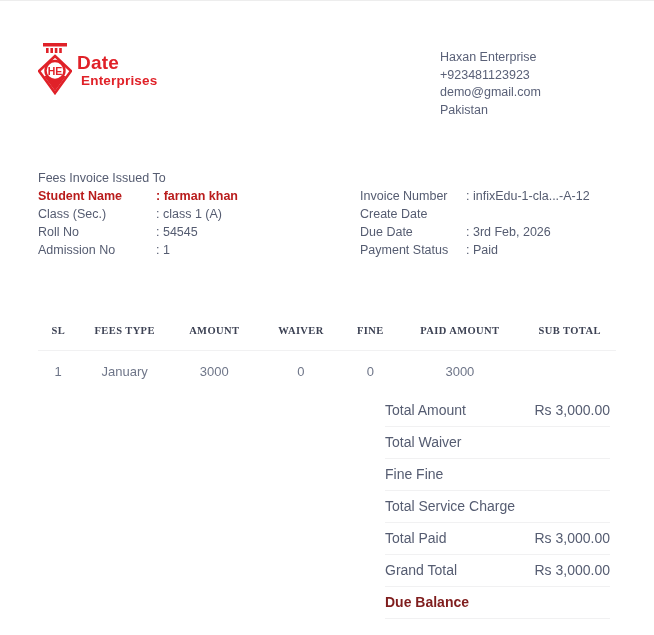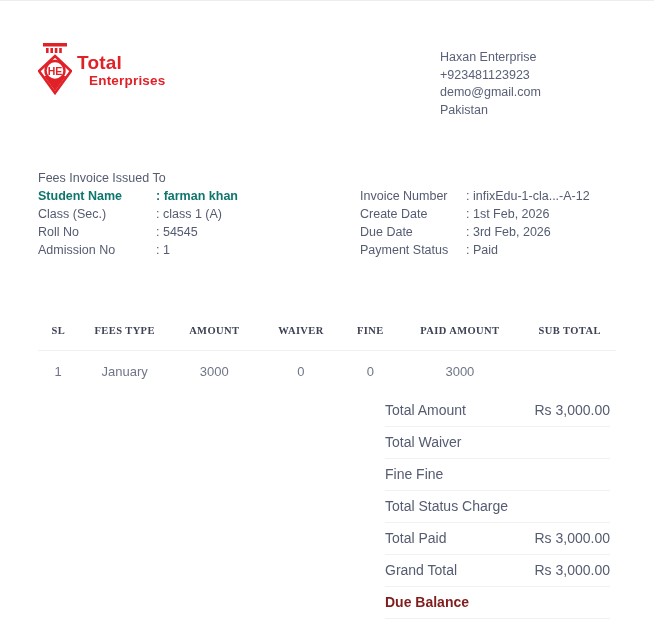--- a/index.html
+++ b/index.html
@@ -16,38 +16,38 @@
 
   
   .header {
     display:flex; justify-content:space-between; align-items:flex-start;
     padding:42px 38px 0 38px;
   }
   .logo { display:flex; align-items:flex-start; }
   .logo-icon { width:34px; height:52px; flex:0 0 auto; }
   .logo-text { margin-left:5px; margin-top:10px; line-height:1; }
   .logo-line1 { font-size:19px; font-weight:bold; color:#e02128; letter-spacing:0.2px; }
-  .logo-line2 { font-size:13.5px; font-weight:bold; color:#e02128; margin-left:12px; margin-top:2px; letter-spacing:0.2px; }
+  .logo-line2 { font-size:13.5px; font-weight:bold; color:#e02128; margin-left:4px; margin-top:2px; letter-spacing:0.2px; }
   .company {
     width:176px; padding-top:6px;
     font-size:12.5px; line-height:17.5px; color:#5a6178;
   }
   .company div { white-space:nowrap; }
 
   
   .info-section {
     display:flex; justify-content:space-between;
     padding:0 38px; margin-top:50px;gap:23px;
   }
   .issued-heading { font-size:12.5px; color:#555c71; line-height:18px; }
   .kv-row { display:grid; font-size:12.5px; line-height:18px; color:#555c71; }
   .issued-block .kv-row { grid-template-columns:118px auto; }
   .meta-block { width:256px; margin-top:18px; }
   .meta-block .kv-row { grid-template-columns:106px auto; }
-  .kv-row.bold-row { font-weight:bold; color:#0f766e; }
+  .kv-row.bold-row { font-weight:bold; color:#b91c1c; }
 
   
   .fees-table {
     width:578px; margin:66px 38px 0 38px;
     border-collapse:collapse; table-layout:fixed;
   }
   .fees-table th {
     font-size:10.5px; font-weight:bold; color:#3d4254;
     letter-spacing:0.4px; text-align:center;
     padding:0 0 14px 0;
@@ -88,21 +88,21 @@
         <rect x="8" y="5" width="2.6" height="5" fill="#e02128"></rect>
         <rect x="12.4" y="5" width="2.6" height="5" fill="#e02128"></rect>
         <rect x="16.8" y="5" width="2.6" height="5" fill="#e02128"></rect>
         <rect x="21.2" y="5" width="2.6" height="5" fill="#e02128"></rect>
         <polygon points="17,13 33,28 17,50 1,28" fill="#ffffff" stroke="#e02128" stroke-width="2.6"></polygon>
         <polygon points="6,33 28,33 17,48" fill="#e02128"></polygon>
         <circle cx="17" cy="27.5" r="9.5" fill="#ffffff" stroke="#e02128" stroke-width="2.4"></circle>
         <text x="17" y="31.5" font-size="10.5" font-weight="bold" text-anchor="middle" fill="#e02128" font-family="Liberation Sans, sans-serif">HE</text>
       </svg>
       <div class="logo-text">
-        <div class="logo-line1">Total</div>
+        <div class="logo-line1">Date</div>
         <div class="logo-line2">Enterprises</div>
       </div>
     </div>
     <div class="company">
       <div>Haxan Enterprise</div>
       <div>+923481123923</div>
       <div>demo@gmail.com</div>
       <div>Pakistan</div>
     </div>
   </div>
@@ -127,21 +127,20 @@
         <span>: 1</span>
       </div>
     </div>
     <div class="meta-block">
       <div class="kv-row">
         <span>Invoice Number</span>
         <span>: infixEdu-1-cla...-A-12</span>
       </div>
       <div class="kv-row">
         <span>Create Date</span>
-        <span>: 1st Feb, 2026</span>
       </div>
       <div class="kv-row">
         <span>Due Date</span>
         <span>: 3rd Feb, 2026</span>
       </div>
       <div class="kv-row">
         <span>Payment Status</span>
         <span>: Paid</span>
       </div>
     </div>
@@ -179,21 +178,21 @@
     </div>
     <div class="trow">
       <span>Total Waiver</span>
       <span></span>
     </div>
     <div class="trow">
       <span>Fine Fine</span>
       <span></span>
     </div>
     <div class="trow">
-      <span>Total Status Charge</span>
+      <span>Total Service Charge</span>
       <span></span>
     </div>
     <div class="trow">
       <span>Total Paid</span>
       <span>Rs 3,000.00</span>
     </div>
     <div class="trow">
       <span>Grand Total</span>
       <span>Rs 3,000.00</span>
     </div>

